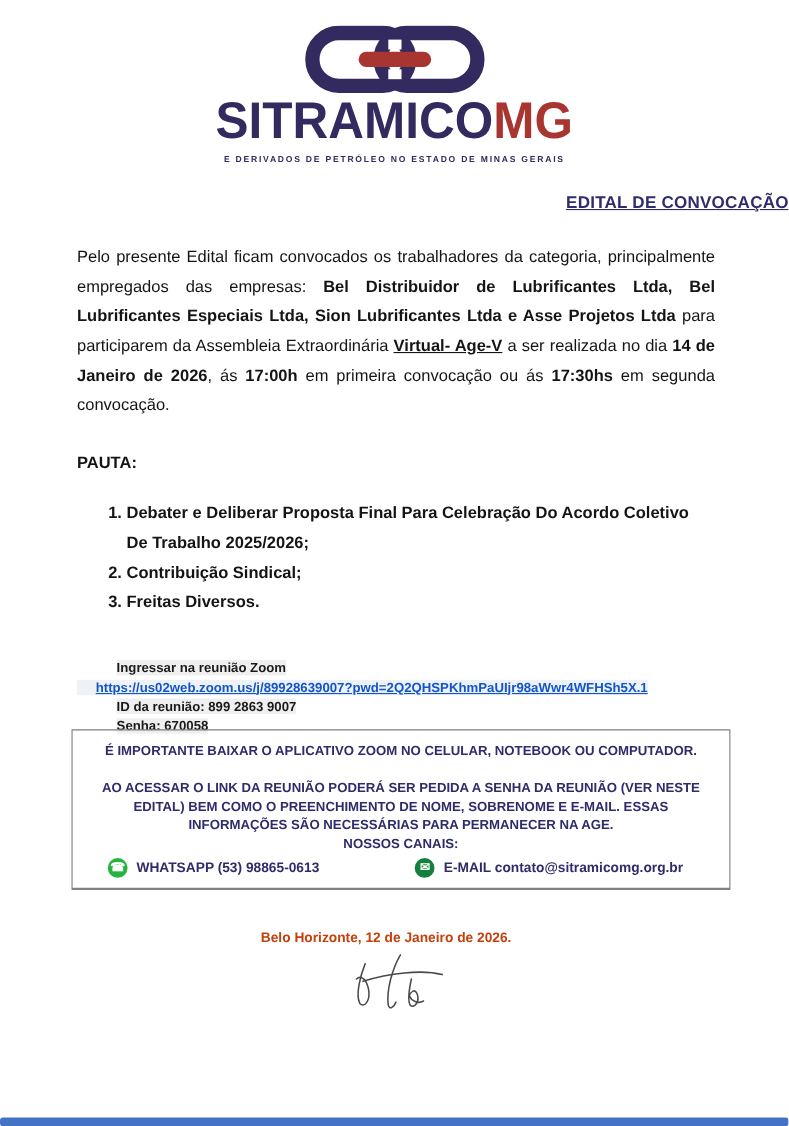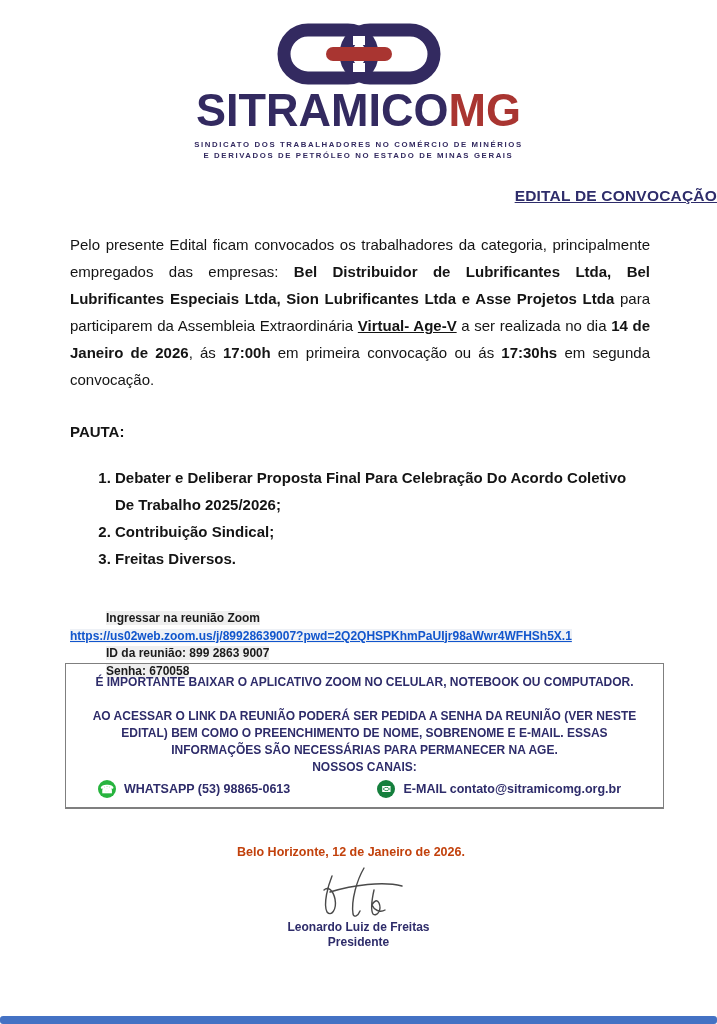--- a/index.html
+++ b/index.html
@@ -80,20 +80,21 @@
 
   
   .zoom-block { margin: 38px 0 0 70px; font-size: 12px; line-height: 17.5px; }
   .zoom-block .hl { background: #efefef; font-weight: 700; color: #1a1a1a; margin-left: 36px; }
   .zoom-link {
     color: #1155cc;
     font-weight: 700;
     text-decoration: underline;
     background: #eef1f6;
     cursor: pointer;
+    padding-left: 17px;
   }
 
   
   .notice-box {
     position: absolute;
     left: 65px;
     top: 663px;
     width: 599px;
     border: 1px solid #7f7f7f;
     border-bottom-width: 2px;
@@ -166,21 +167,20 @@
   <div class="logo-wrap">
     <svg class="chain-svg" width="164" height="62" viewBox="0 0 164 62">
       <rect x="7" y="7" width="88" height="48" rx="24" fill="none" stroke="#332a60" stroke-width="13"></rect>
       <rect x="69" y="7" width="88" height="48" rx="24" fill="none" stroke="#332a60" stroke-width="13"></rect>
       <rect x="76" y="13" width="12" height="9" fill="#ffffff"></rect>
       <rect x="76" y="40" width="12" height="9" fill="#ffffff"></rect>
       <rect x="49" y="24" width="66" height="14" rx="7" fill="#a93531"></rect>
     </svg>
     <div class="wordmark"><span>SITRAMICO</span><span class="mg">MG</span></div>
     <div class="tagline">
-      <div>SINDICATO DOS TRABALHADORES NO COMÉRCIO DE MINÉRIOS</div>
       <div>E DERIVADOS DE PETRÓLEO NO ESTADO DE MINAS GERAIS</div>
     </div>
   </div>
 
   <div class="doc-title">EDITAL DE CONVOCAÇÃO</div>
 
   <p class="intro"><span>Pelo presente Edital ficam convocados os trabalhadores da categoria, principalmente empregados das empresas: </span><span class="b">Bel Distribuidor de Lubrificantes Ltda, Bel Lubrificantes Especiais Ltda, Sion Lubrificantes Ltda e Asse Projetos Ltda</span><span> para participarem da Assembleia Extraordinária </span><span class="bu">Virtual- Age-V</span><span> a ser realizada no dia </span><span class="b">14 de Janeiro de 2026</span><span>, ás </span><span class="b">17:00h</span><span> em primeira convocação ou ás </span><span class="b">17:30hs</span><span> em segunda convocação.</span></p>
 
   <div class="agenda-heading">PAUTA:</div>
   <ol class="agenda-list">
@@ -217,20 +217,16 @@
 
   <svg class="signature-svg" width="140" height="56" viewBox="0 0 140 56">
     <g fill="none" stroke="#4a4a4a" stroke-width="1.4" stroke-linecap="round">
       <path d="M44,10 C40,20 35,38 39,46 C43,51 49,44 47,33 C45,24 40,20 36,24"></path>
       <path d="M76,2 C69,14 63,34 65,48 C66,52 70,50 72,45"></path>
       <path d="M42,26 C65,19 95,15 114,20"></path>
       <path d="M86,24 C84,33 82,43 85,48 C89,51 94,44 91,37 C89,33 86,35 84,39 C86,44 92,47 97,44"></path>
     </g>
   </svg>
 
-  <div class="signer">
-    <div>Leonardo Luiz de Freitas</div>
-    <div>Presidente</div>
-  </div>
 
   <div class="footer-bar"></div>
 
 </div>
 
 </body></html>

